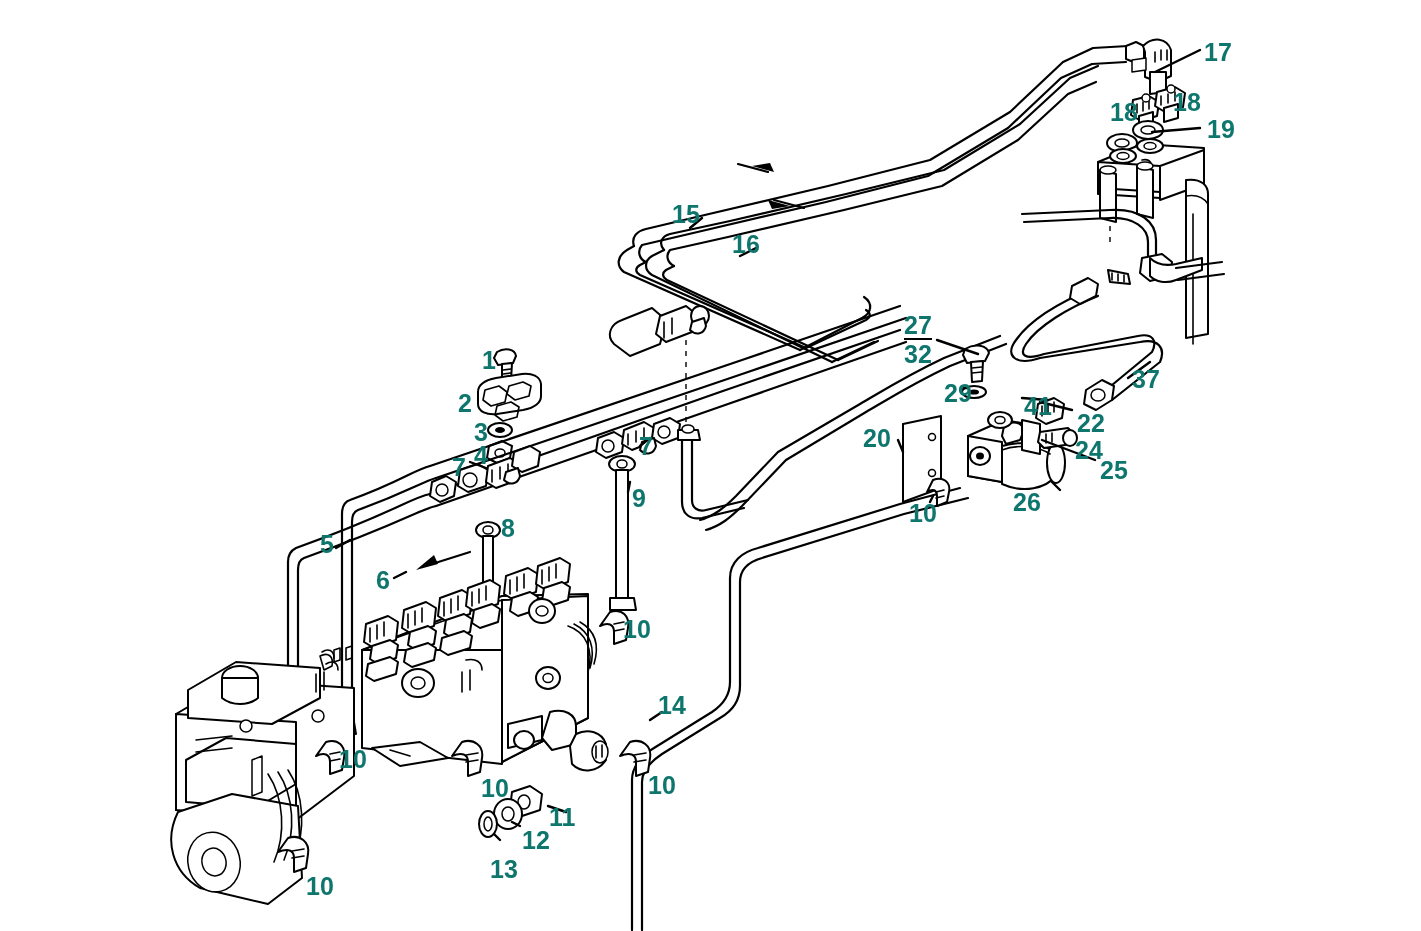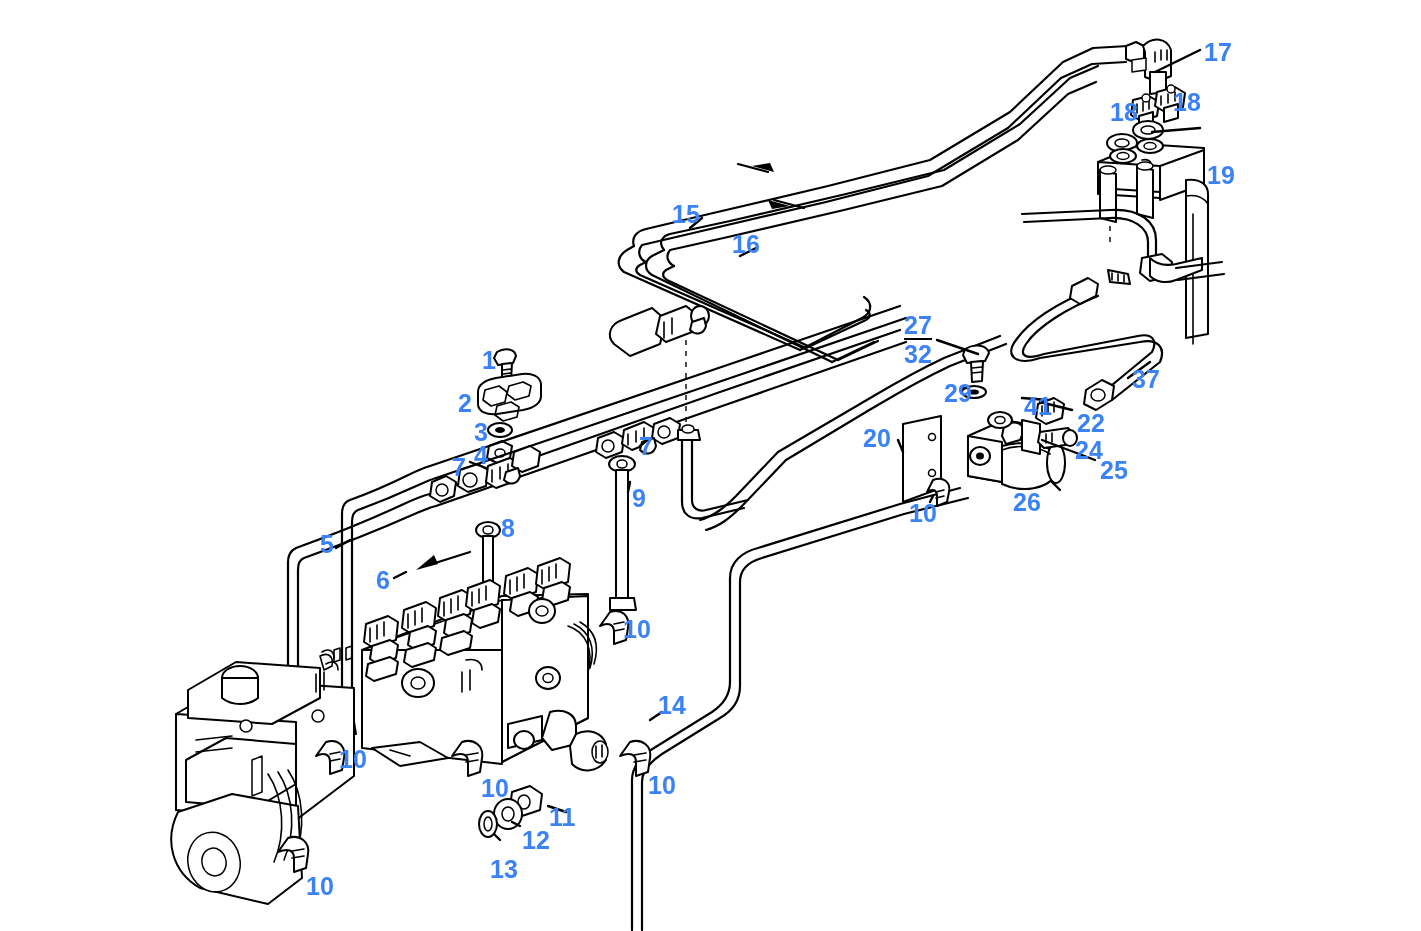--- a/index.html
+++ b/index.html
@@ -10,21 +10,21 @@
     width:1421px;height:931px;
     background:#ffffff;
     overflow:hidden;
   }
   #svg-layer{position:absolute;left:0;top:0;width:1421px;height:931px;}
   .callout{
     position:absolute;
     font-family:"Liberation Sans",sans-serif;
     font-weight:bold;
     font-size:25px;
-    color:#3b82f6;
+    color:#0f766e;
     line-height:1;
     white-space:nowrap;
     user-select:none;
   }
   .callout.frac{
     text-align:center;
     font-size:25px;
     line-height:1.05;
   }
   .callout.frac .num{display:block;}
@@ -477,21 +477,21 @@
   <div class="callout" style="left:909px;top:501px;">10</div>
   <div class="callout" style="left:549px;top:805px;">11</div>
   <div class="callout" style="left:522px;top:828px;">12</div>
   <div class="callout" style="left:490px;top:841px;margin-top:16px;">13</div>
   <div class="callout" style="left:658px;top:693px;">14</div>
   <div class="callout" style="left:672px;top:202px;">15</div>
   <div class="callout" style="left:732px;top:232px;">16</div>
   <div class="callout" style="left:1204px;top:40px;">17</div>
   <div class="callout" style="left:1110px;top:100px;">18</div>
   <div class="callout" style="left:1173px;top:90px;">18</div>
-  <div class="callout" style="left:1207px;top:117px;margin-top:46px;">19</div>
+  <div class="callout" style="left:1207px;top:117px;">19</div>
   <div class="callout" style="left:863px;top:426px;">20</div>
   <div class="callout" style="left:1132px;top:367px;">37</div>
   <div class="callout" style="left:1077px;top:411px;">22</div>
   <div class="callout" style="left:1024px;top:394px;">41</div>
   <div class="callout" style="left:1075px;top:438px;">24</div>
   <div class="callout" style="left:1100px;top:458px;">25</div>
   <div class="callout" style="left:1013px;top:490px;">26</div>
   <div class="callout" style="left:944px;top:381px;">29</div>
 
   <div class="callout frac" style="left:904px;top:312px;">

